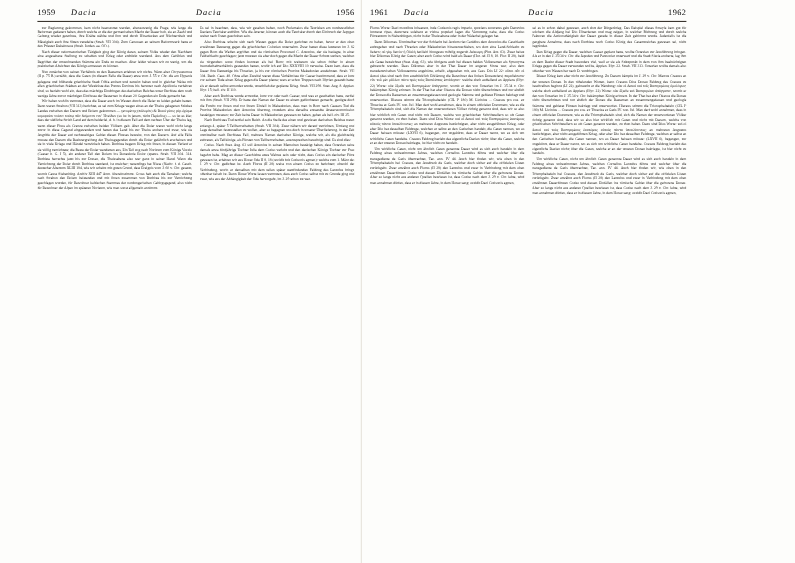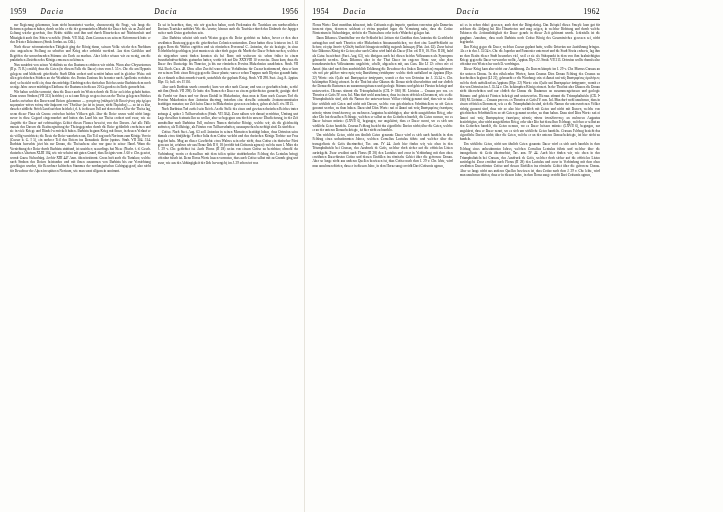--- a/index.html
+++ b/index.html
@@ -17,20 +17,21 @@
     position: relative;
     width: 723px;
     height: 512px;
     background: #fdfdfb;
     box-sizing: border-box;
   }
   .spread {
     display: flex;
     width: 609px;
     height: 512px;
+    padding-left: 24px;
   }
   .leaf {
     width: 361.5px;
     height: 512px;
     box-sizing: border-box;
     padding: 7px 8px 6px 8px;
     position: relative;
   }
   .leaf.left {
     padding-left: 10px;
@@ -128,21 +129,21 @@
           <p>Aber auch Burbista wurde ermordet, kurz vor oder nach Caesar, und was er geschaffen hatte, zerfiel mit ihm (Strab. VII 298). Er hatte den Namen der Daeer zu einem gefürchteten gemacht, genügte doch die Furcht vor ihnen und vor ihrem Einfall in Makedonien, dass man in Rom nach Caesars Tod die Provinz Makedonien dem Antonius übertrug, trotzdem eine derselbe entsandte Avatarscommission bestätigen mussten; zur Zeit keine Daeer in Makedonien gewesen zu haben, gehen als bell. civ. III 25.</p>
           <p>Nach Burbistas Tod zerfiel sein Reich. An die Stelle des einen und gewissen dacischen Reiches traten anfangs 4, später 5 Teilherrschaften (Strab. VII 304). Zwar nähern wir darauf verrichten, Umfang und Lage derselben festzustellen zu wollen, aber so begegnen uns doch in unserer Überlieferung, in der Zeit unmittelbar nach Burbistas Fall, mehrere Namen dacischer Könige, welche wir, als die gleichzeitig auftreten, als Teilkönige, als Fürsten von Teilherrschaften, auszusprechen berechtigt sind. Es sind dies:</p>
           <p>Cotiso. Nach Suet. Aug. 63 soll Antonius in seinen Memoiren bestätigt haben, dass Octavian seine damals etwa fünfjährige Tochter Iulia dem Cotiso verlobt und den dacischen Königs Tochter zur Frau begehrt habe. Mag an dieser Geschichte etwa Wahres sein oder nicht, dass Cotiso ein dacischer Fürst gewesen ist, erfahren wir aus Horaz Ode II 8, 18 (occidit fuit Cotisonis agmen): welche zum 1. März des J. 29 v. Chr. gedichtet ist. Auch Florus (II 28) weiss von einem Cotiso zu berichten; obwohl der Verbindung, worin er denselben mit dem teilen später stattfindenden Feldzug des Lentulus bringt, offenbar falsch ist. Denn Horaz Worte lassen vermuten, dass auch Cotiso selbst mit zu Grunde ging und zwar, wie aus der Abhängigkeit der Ode hervorgeht, im J. 29 schon tot war.</p>
         </div>
       </div>
     </div>
 
     <div class="leaf right">
       <div class="hdr hdrline">
         <div class="seg a">
-          <span class="num">1954</span>
+          <span class="num">1961</span>
           <span class="spacer"></span>
           <span class="ttl">Dacia</span>
         </div>
         <div class="seg b">
           <span class="ttl">Dacia</span>
           <span class="spacer"></span>
           <span class="num">1962</span>
         </div>
       </div>
       <div class="cols">

